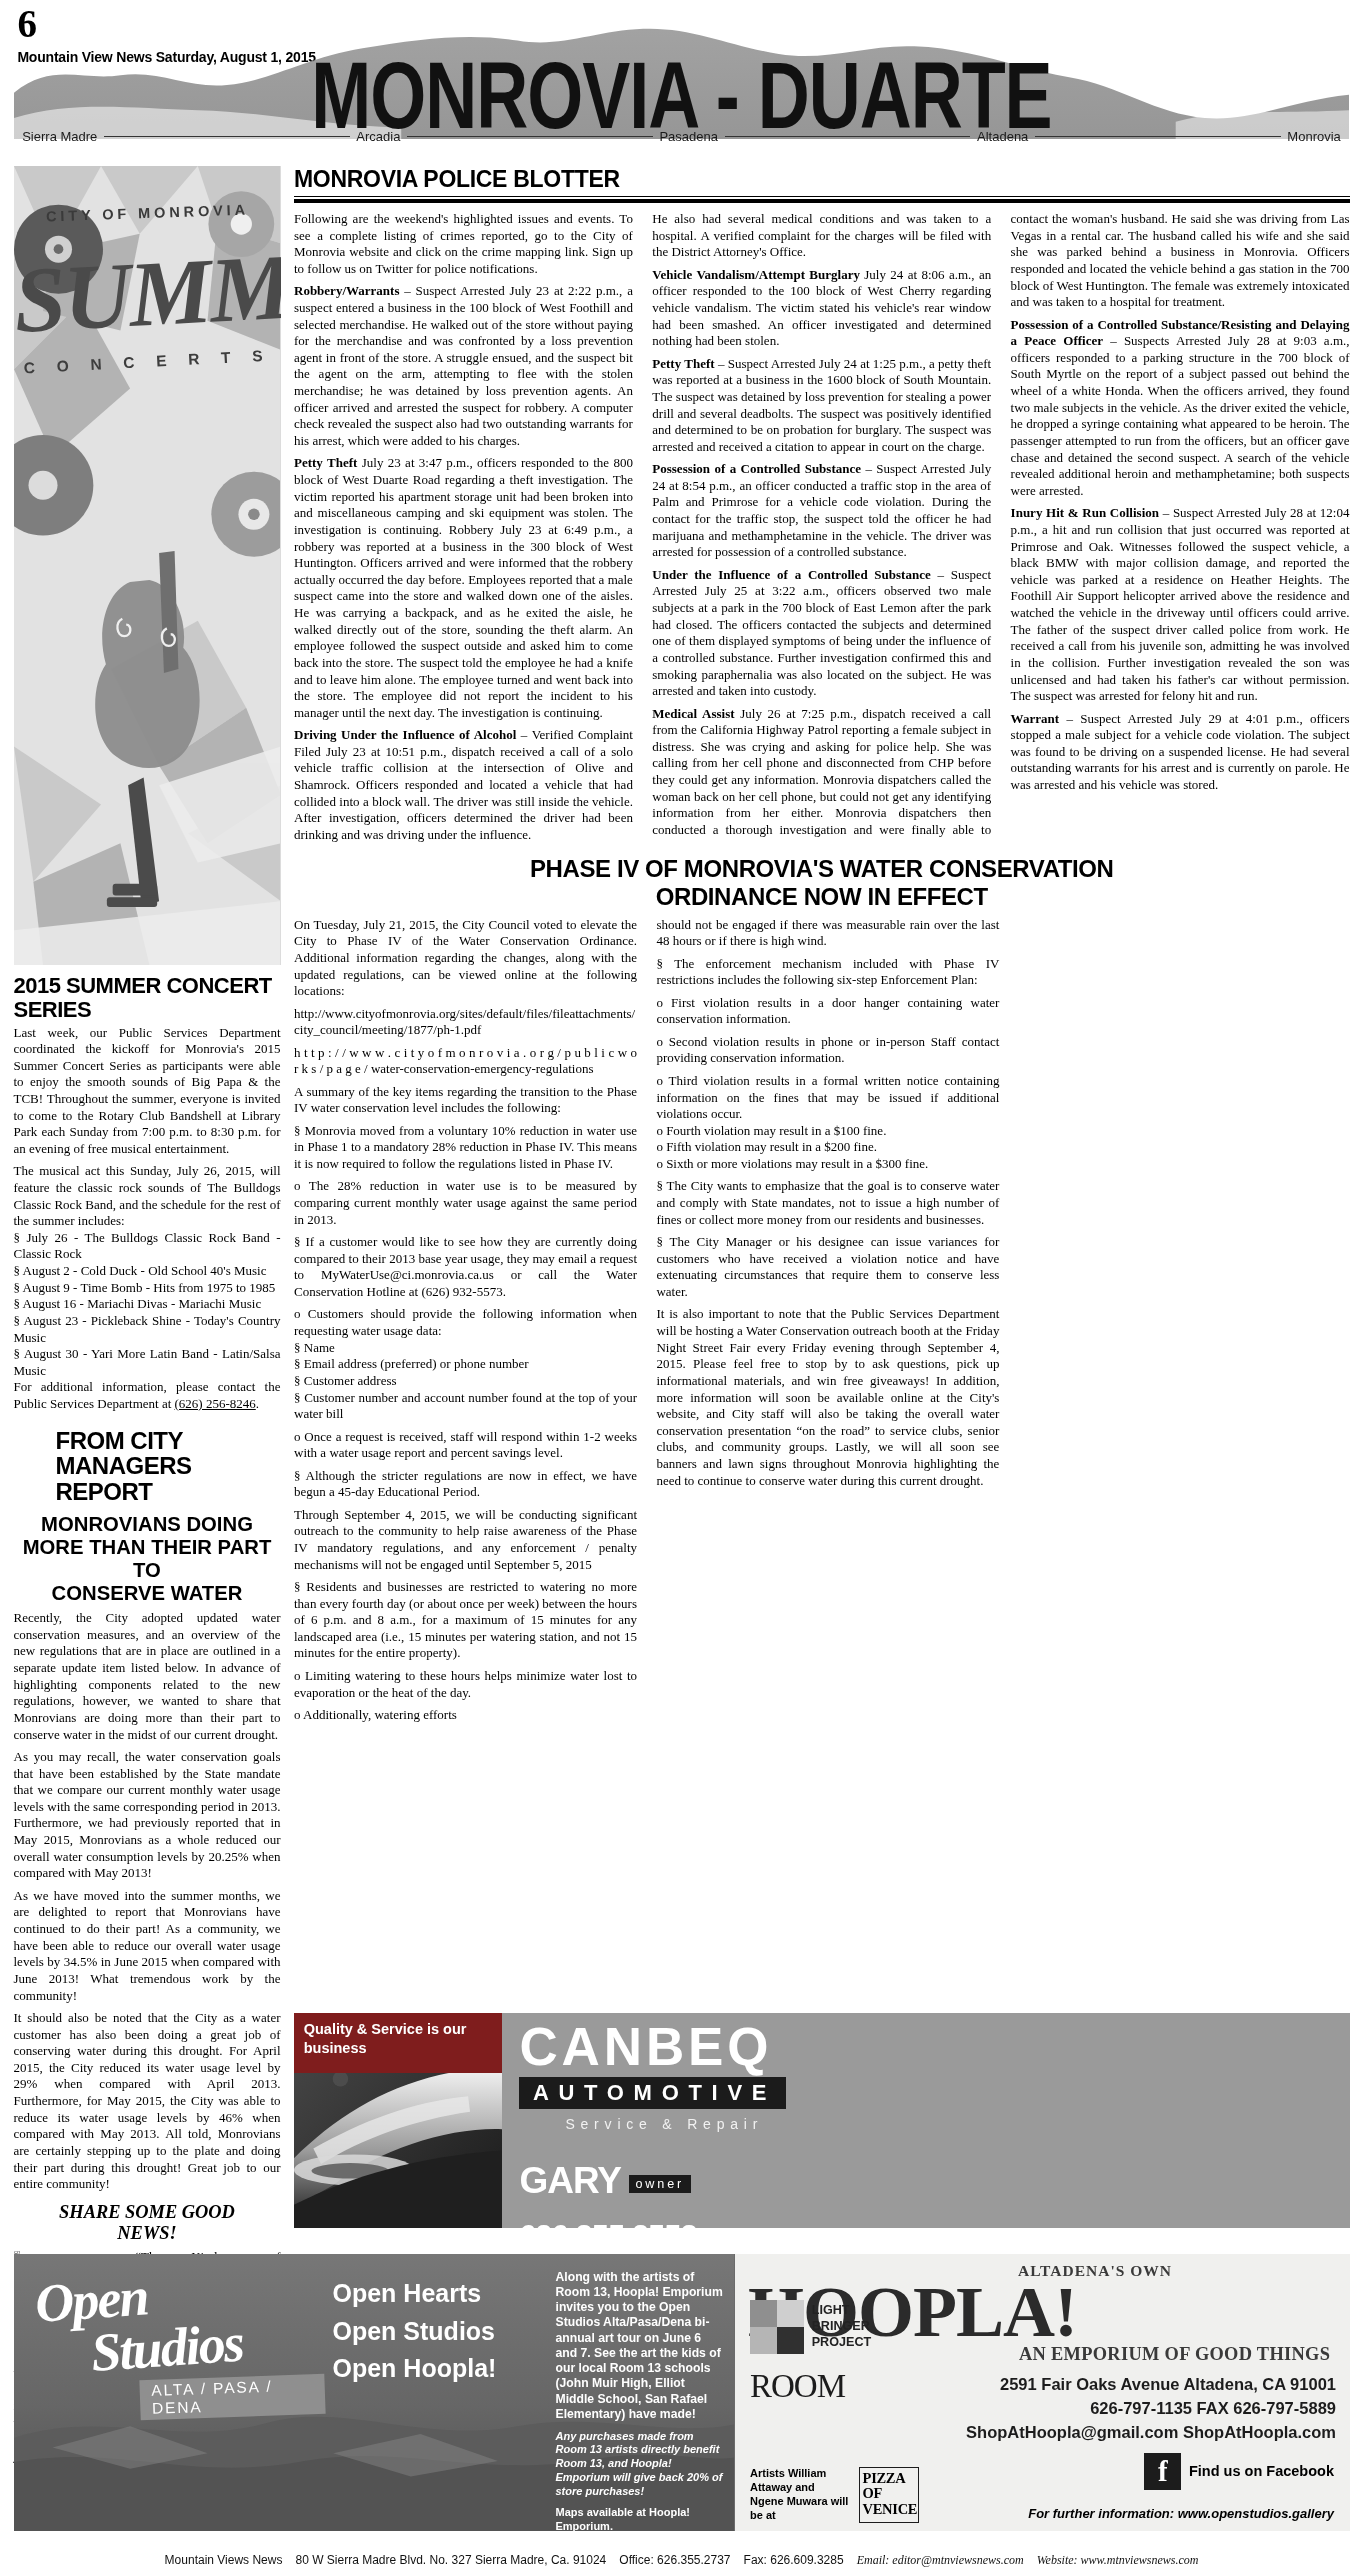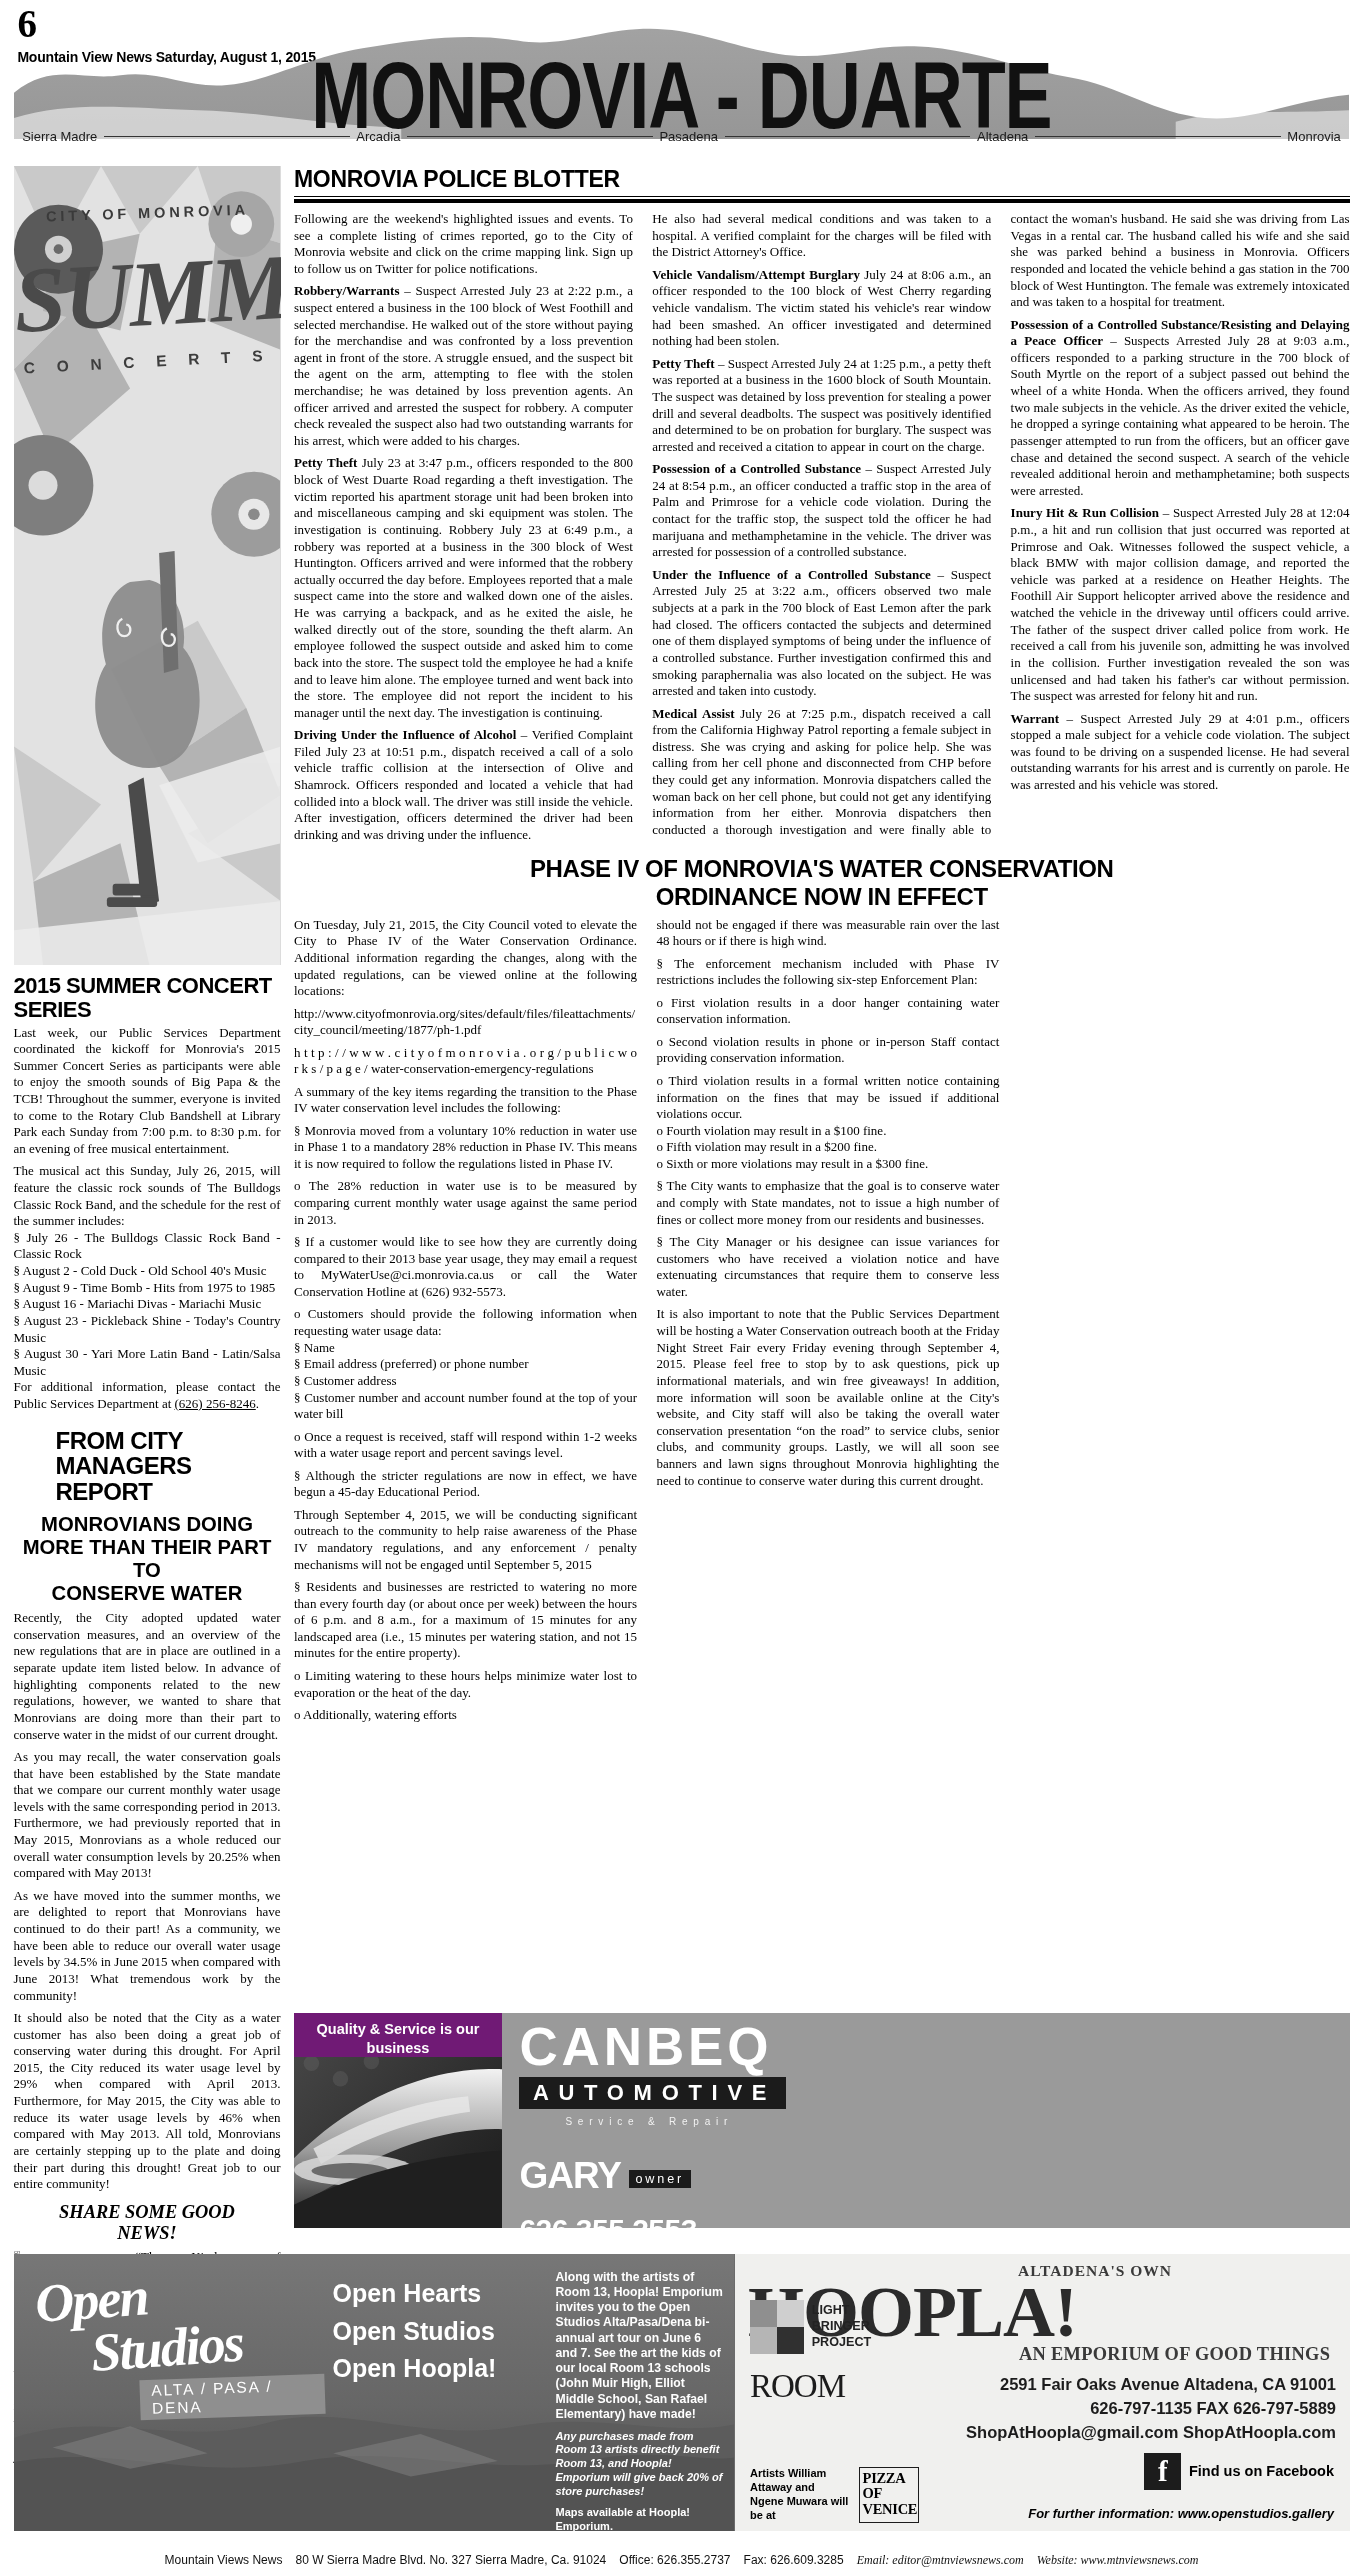--- a/index.html
+++ b/index.html
@@ -140,38 +140,38 @@
   }
 
   
   .ad-canbeq {
     margin-top: 7.7px; height: 215px; width: 100%;
     display: flex; background: #9a9a9a; position: relative; overflow: hidden;
   }
   .canbeq-photo { width: 208px; flex: 0 0 208px; position: relative; overflow:hidden; background:#2a2a2a; }
   .canbeq-right { flex: 1 1 auto; position: relative; padding: 5.8px 0 0 17.4px; }
   .quality-box {
-    position: absolute; left: -208px; top: 0; width: 208px; height: 44px;
-    background: #701a75; color: #fff;
+    position: absolute; left: -208px; top: 0; width: 208px; height: 60px;
+    background: #7f1d1d; color: #fff;
     font-family: "Liberation Sans", sans-serif; font-size: 14.5px; font-weight: bold;
-    line-height: 1.25; padding: 7.7px 9.7px; z-index: 5; text-align: center;
+    line-height: 1.25; padding: 7.7px 9.7px; z-index: 5;
   }
   .canbeq-word {
     font-family: "Liberation Sans", sans-serif; font-weight: bold;
     font-size: 53px; color: #fff; letter-spacing: 3.9px; line-height: 1;
     margin-top: 1.9px;
   }
   .auto-bar {
     display: inline-block; background: #1b1b1b; color: #fff;
     font-family: "Liberation Sans", sans-serif; font-weight: bold;
     font-size: 22px; letter-spacing: 9.7px; padding: 2.9px 9.7px 2.9px 13.5px;
     margin-top: 3.9px;
   }
   .svc-rep {
-    font-family: "Liberation Sans", sans-serif; font-size: 10px;
+    font-family: "Liberation Sans", sans-serif; font-size: 14px;
     color: #f2f2f2; letter-spacing: 5.8px; margin-top: 6.8px; padding-left: 46px;
   }
   .gary-row { display: flex; align-items: flex-end; gap: 7.7px; margin-top: 32px; }
   .gary-name {
     font-family: "Liberation Sans", sans-serif; font-weight: bold;
     font-size: 37px; color: #fff; line-height: 0.9; letter-spacing: -1px;
   }
   .owner-tag {
     background: #1b1b1b; color: #fff; font-family: "Liberation Sans", sans-serif;
     font-size: 12.6px; letter-spacing: 2.9px; padding: 1.9px 6.8px; margin-bottom: 3.9px;

